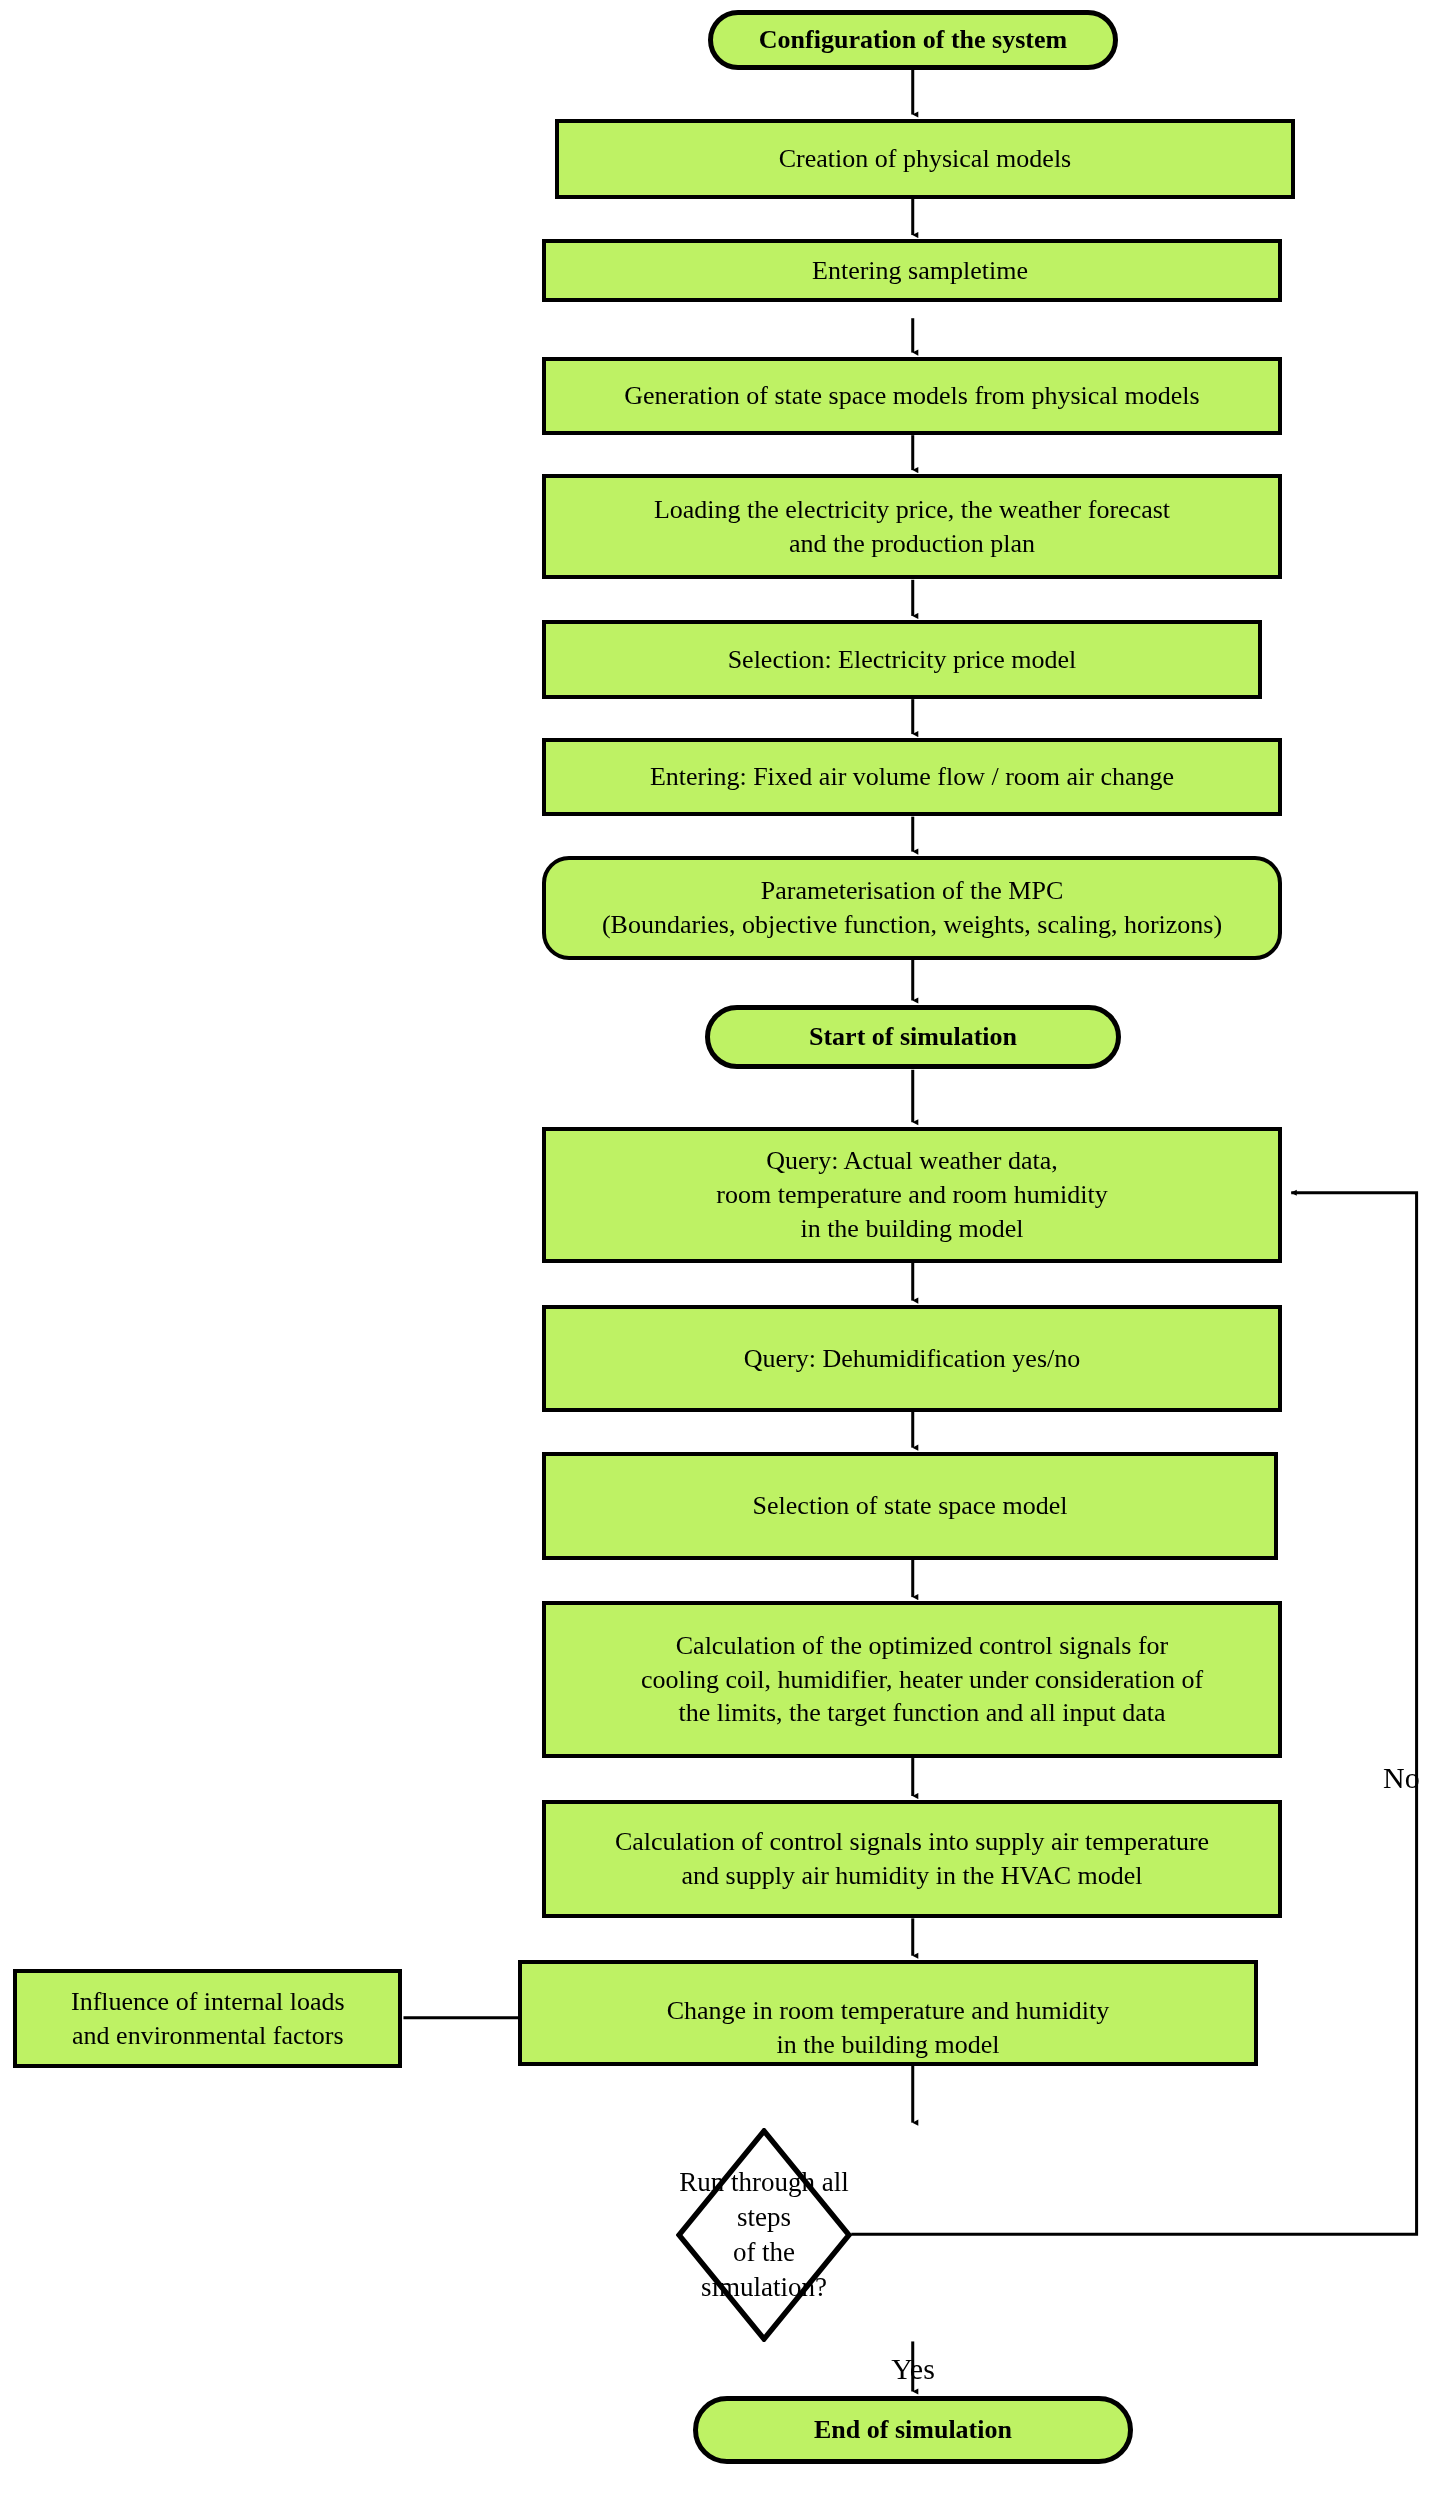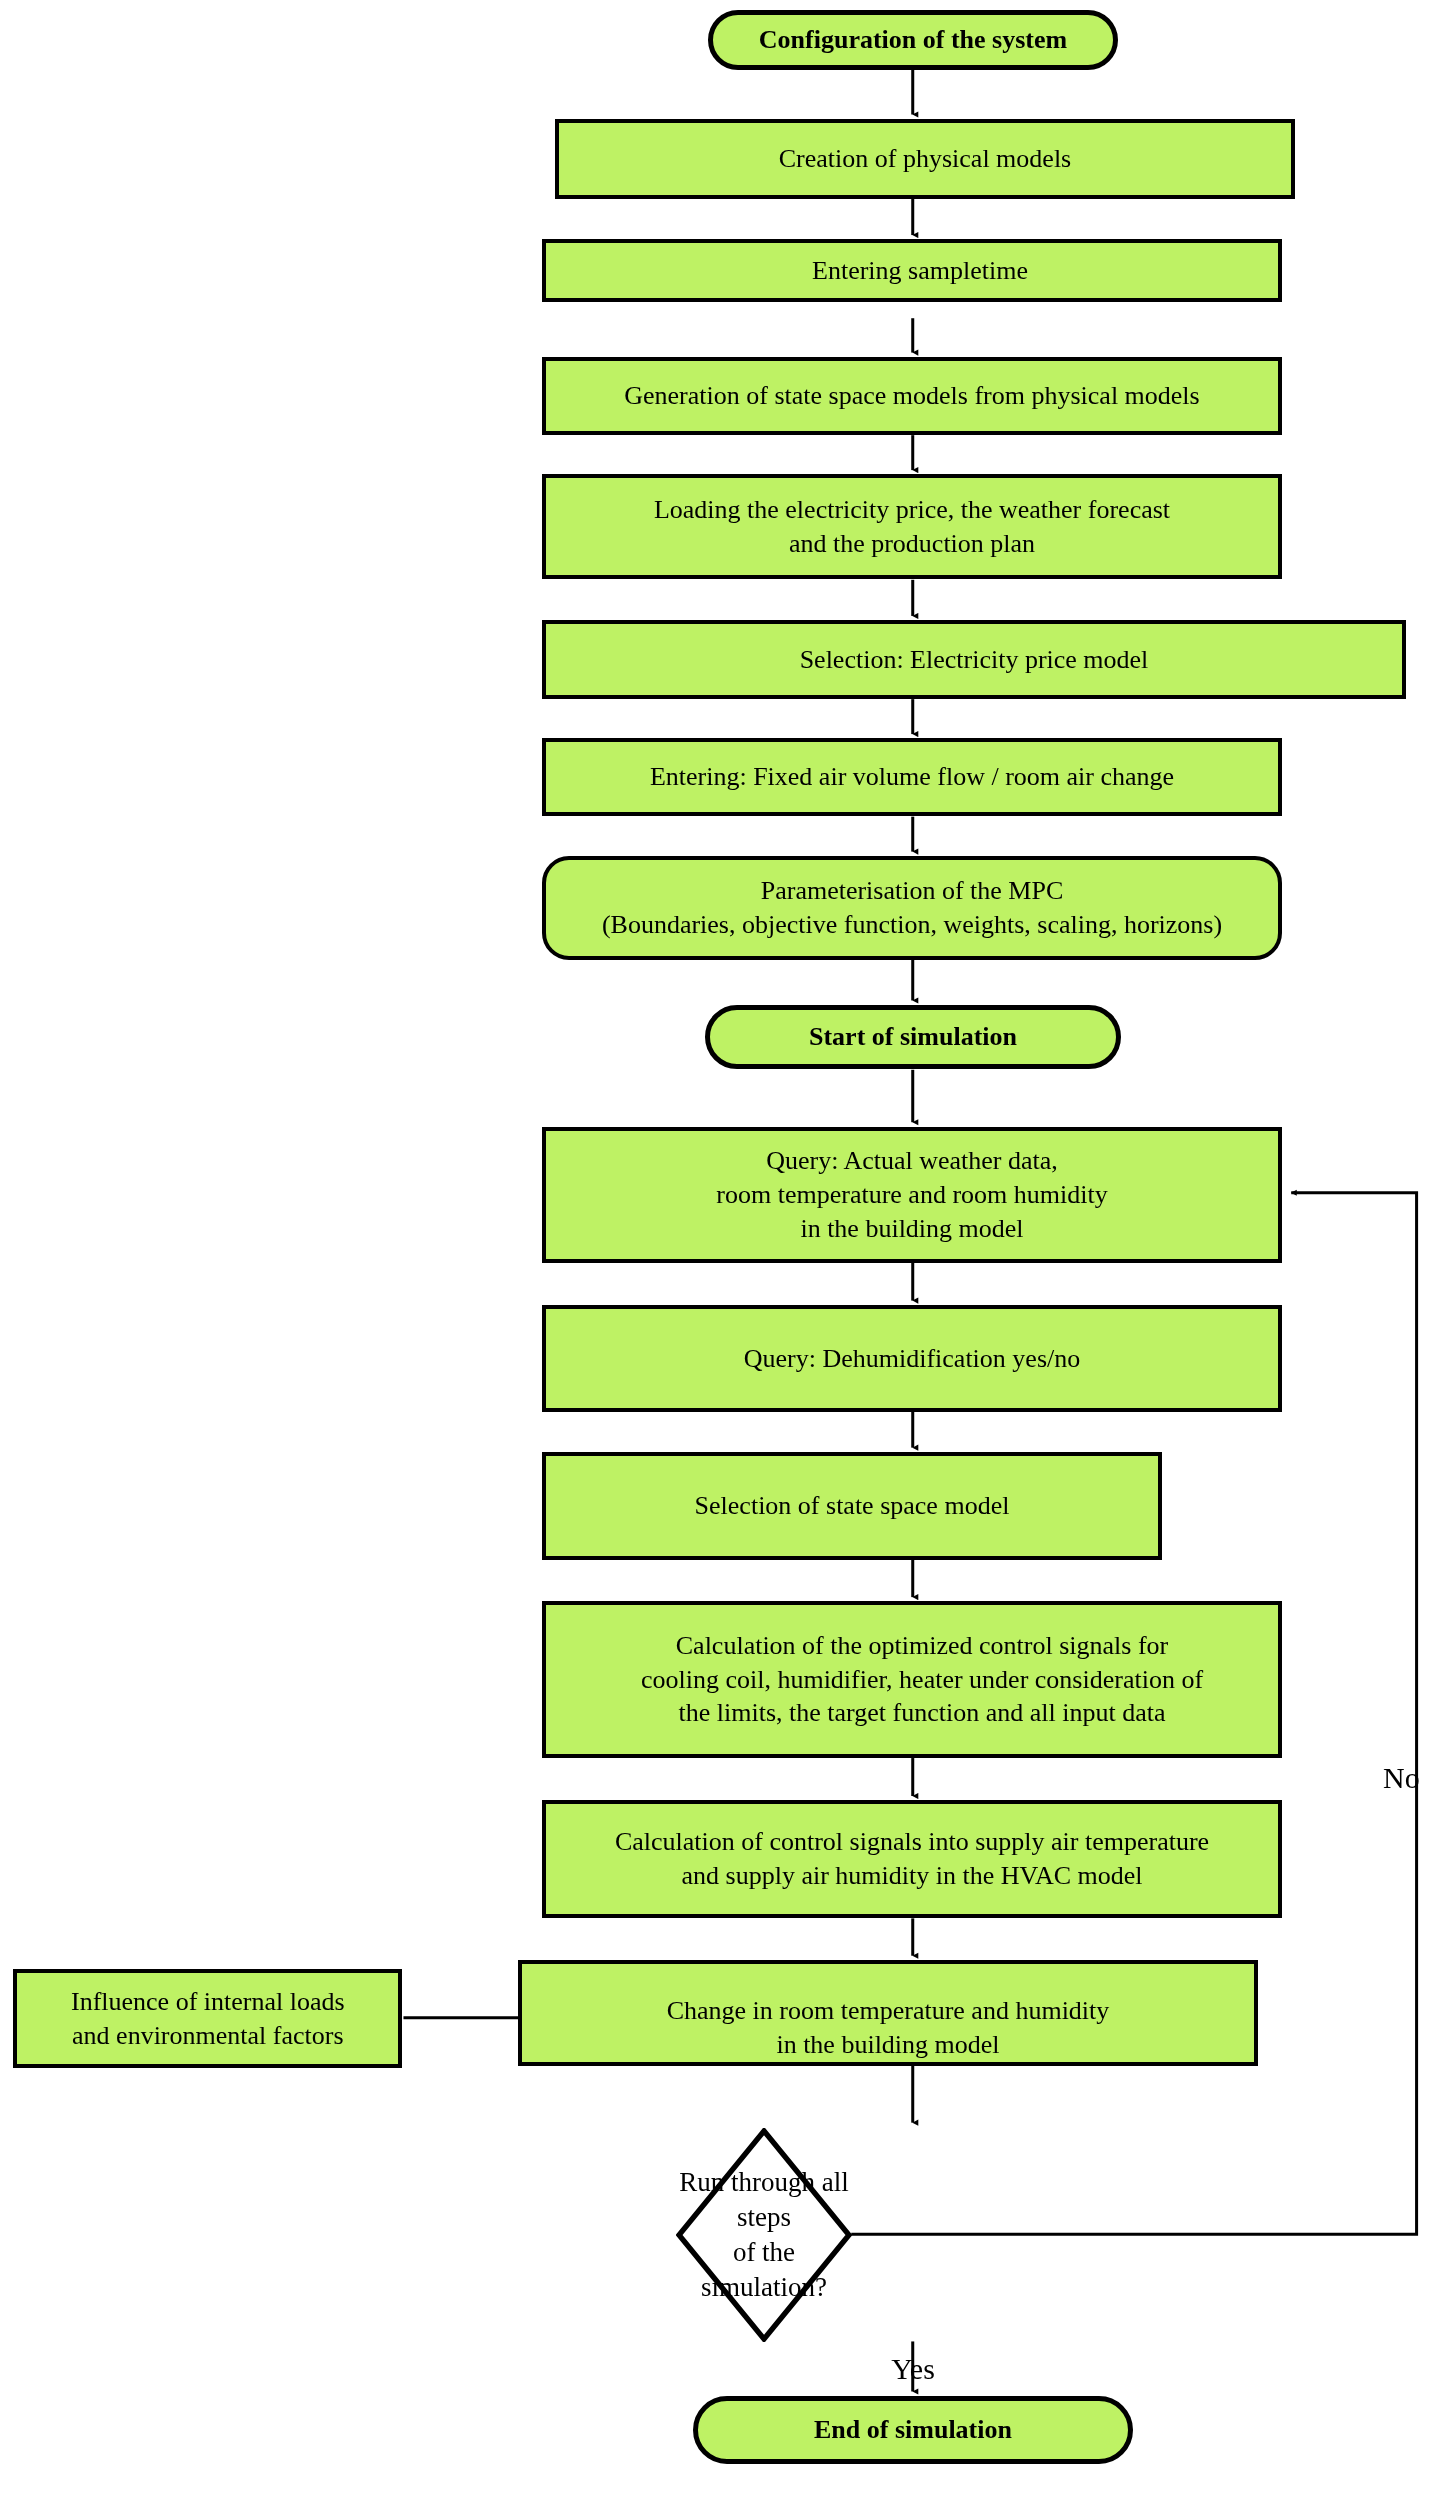--- a/index.html
+++ b/index.html
@@ -126,21 +126,21 @@
     <span class="txt">Generation of state space models from physical models</span>
   </div>
 
   <div class="node" style="left:542px;top:474px;width:740px;height:105px;">
     <span class="txt">
       <span>Loading the electricity price, the weather forecast</span><br>
       <span>and the production plan</span>
     </span>
   </div>
 
-  <div class="node" style="left:542px;top:620px;width:864px;height:79px;justify-content:center;">
+  <div class="node" style="left:542px;top:620px;width:720px;height:79px;justify-content:center;">
     <span class="txt">Selection: Electricity price model</span>
   </div>
 
   <div class="node" style="left:542px;top:738px;width:740px;height:78px;">
     <span class="txt">Entering: Fixed air volume flow / room air change</span>
   </div>
 
   <div class="node" style="left:542px;top:856px;width:740px;height:104px;border-radius:27px;">
     <span class="txt">
       <span>Parameterisation of the MPC</span><br>
@@ -157,21 +157,21 @@
       <span>Query: Actual weather data,</span><br>
       <span>room temperature and room humidity</span><br>
       <span>in the building model</span>
     </span>
   </div>
 
   <div class="node" style="left:542px;top:1305px;width:740px;height:107px;">
     <span class="txt">Query: Dehumidification yes/no</span>
   </div>
 
-  <div class="node" style="left:542px;top:1452px;width:620px;height:108px;">
+  <div class="node" style="left:542px;top:1452px;width:736px;height:108px;">
     <span class="txt">Selection of state space model</span>
   </div>
 
   <div class="node" style="left:542px;top:1601px;width:740px;height:157px;padding-left:20px;">
     <span class="txt">
       <span>Calculation of the optimized control signals for</span><br>
       <span>cooling coil, humidifier, heater under consideration of</span><br>
       <span>the limits, the target function and all input data</span>
     </span>
   </div>

